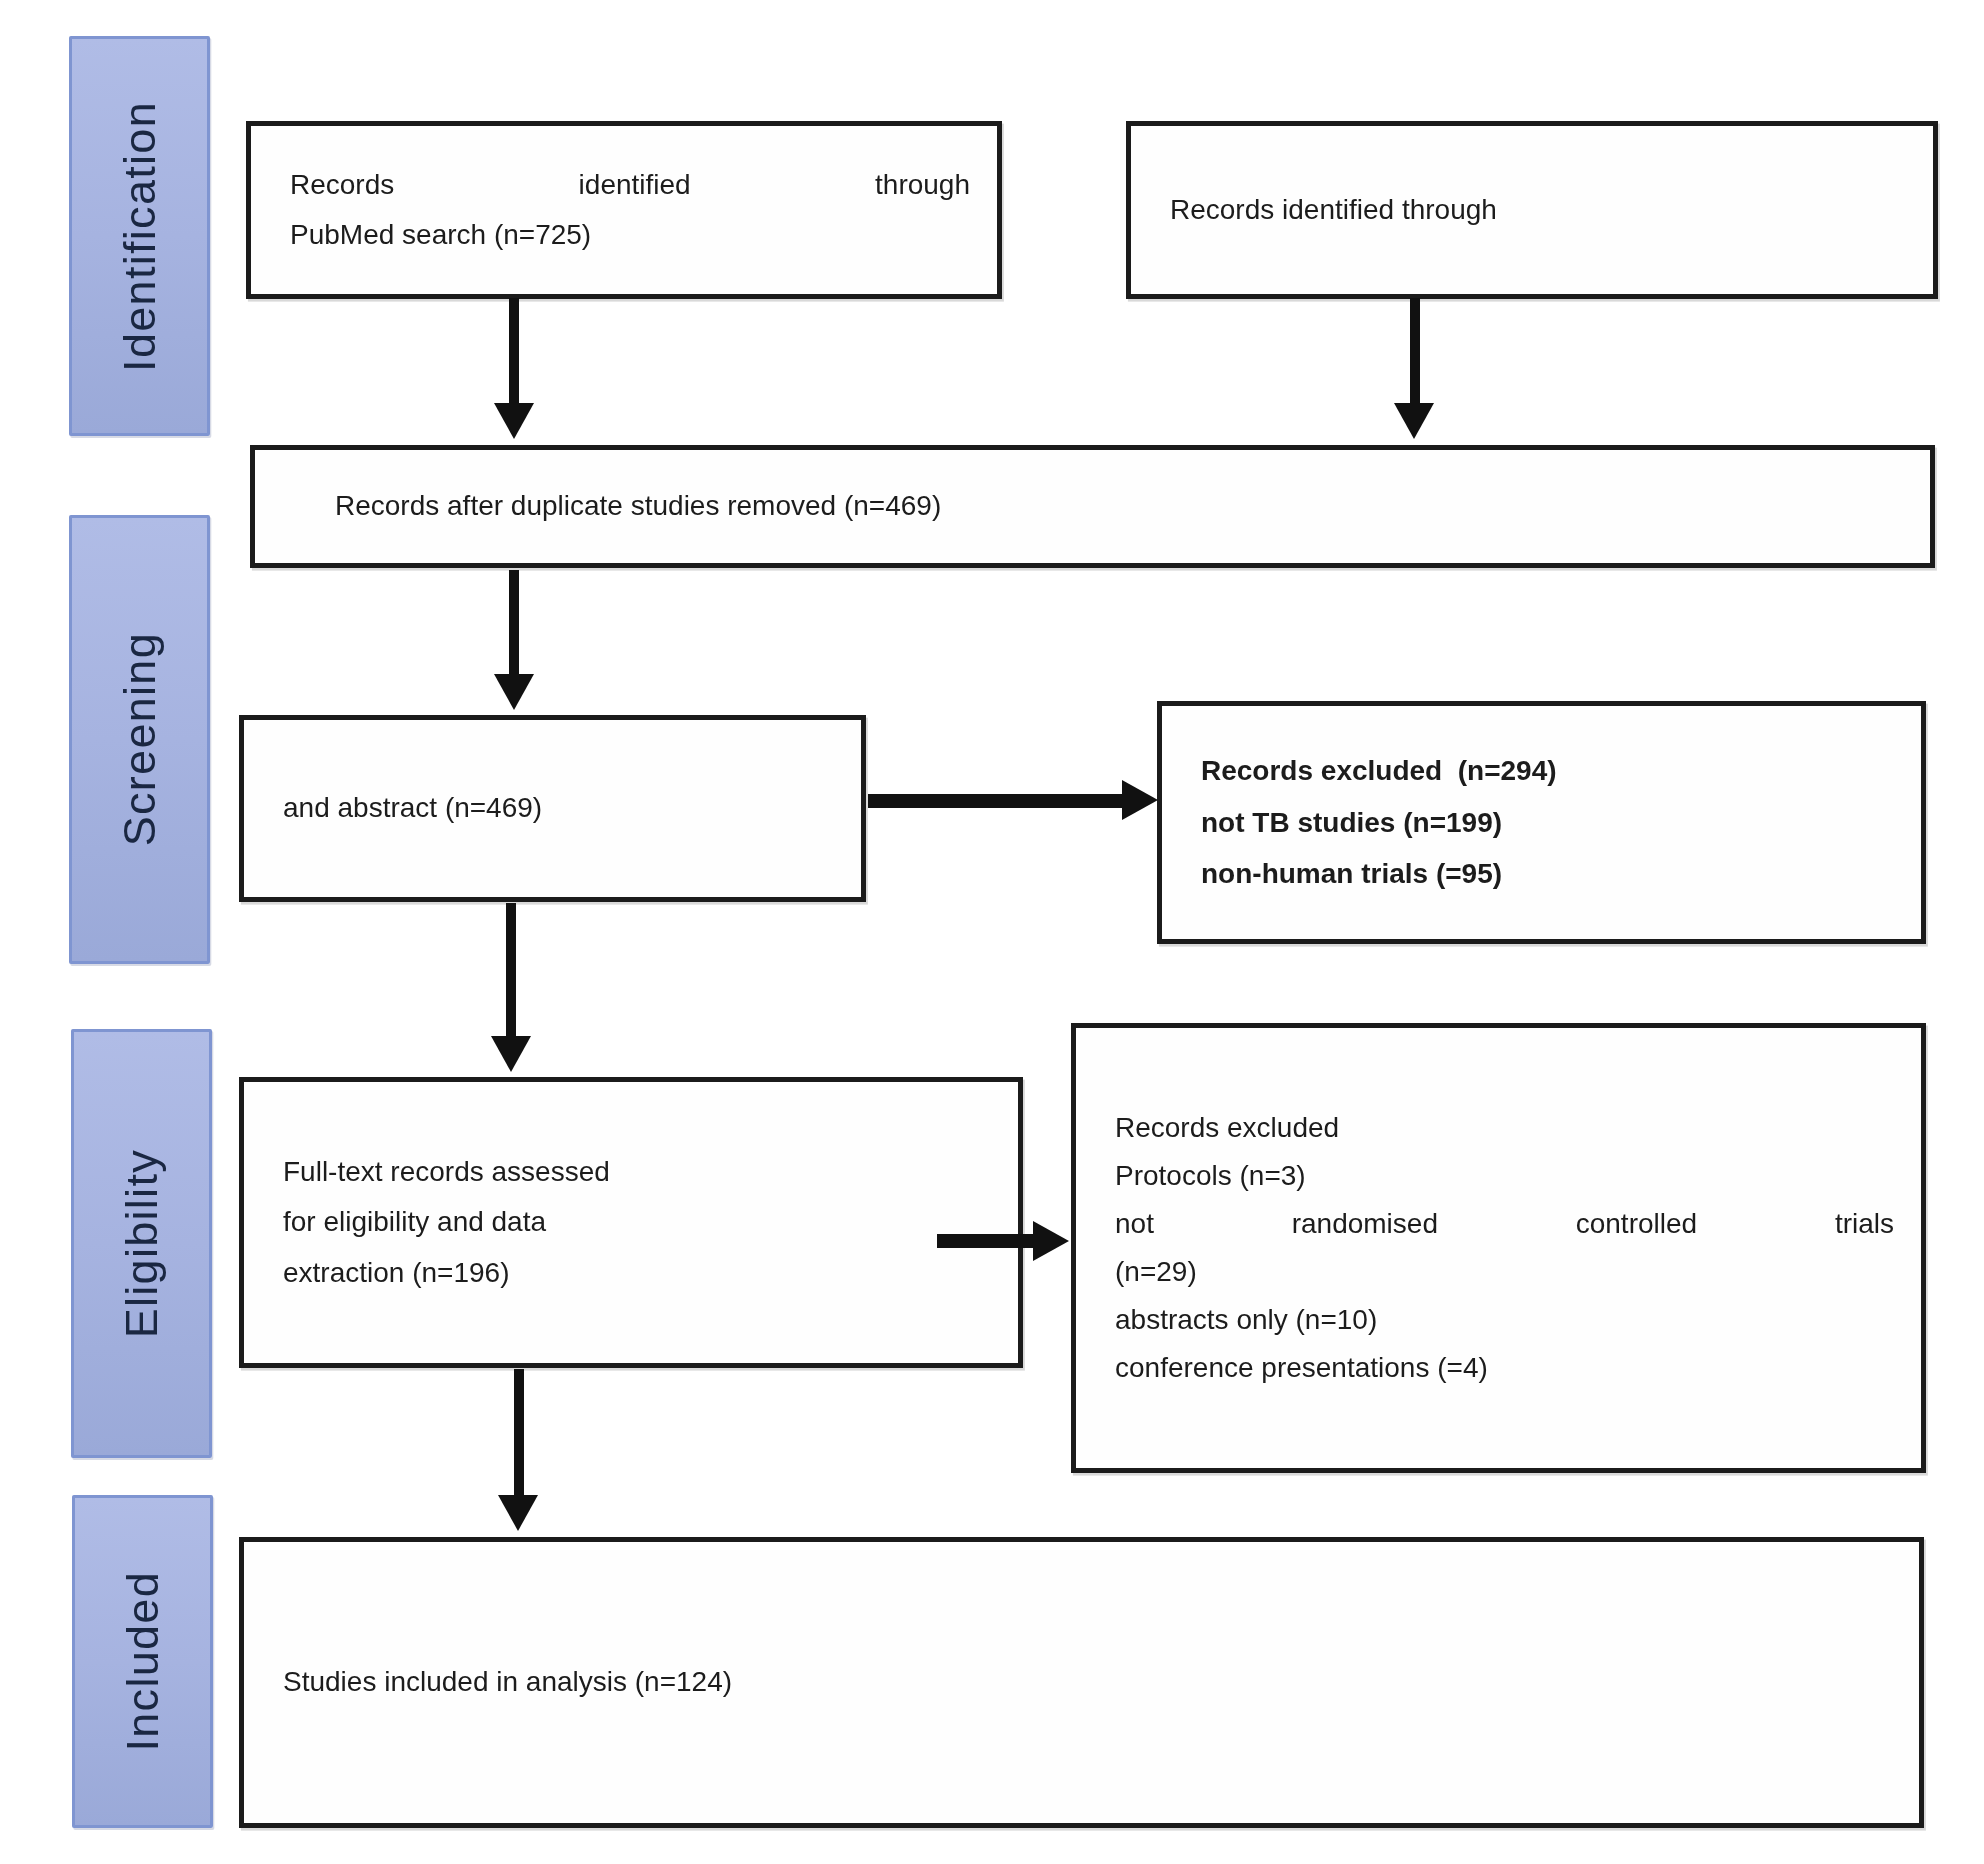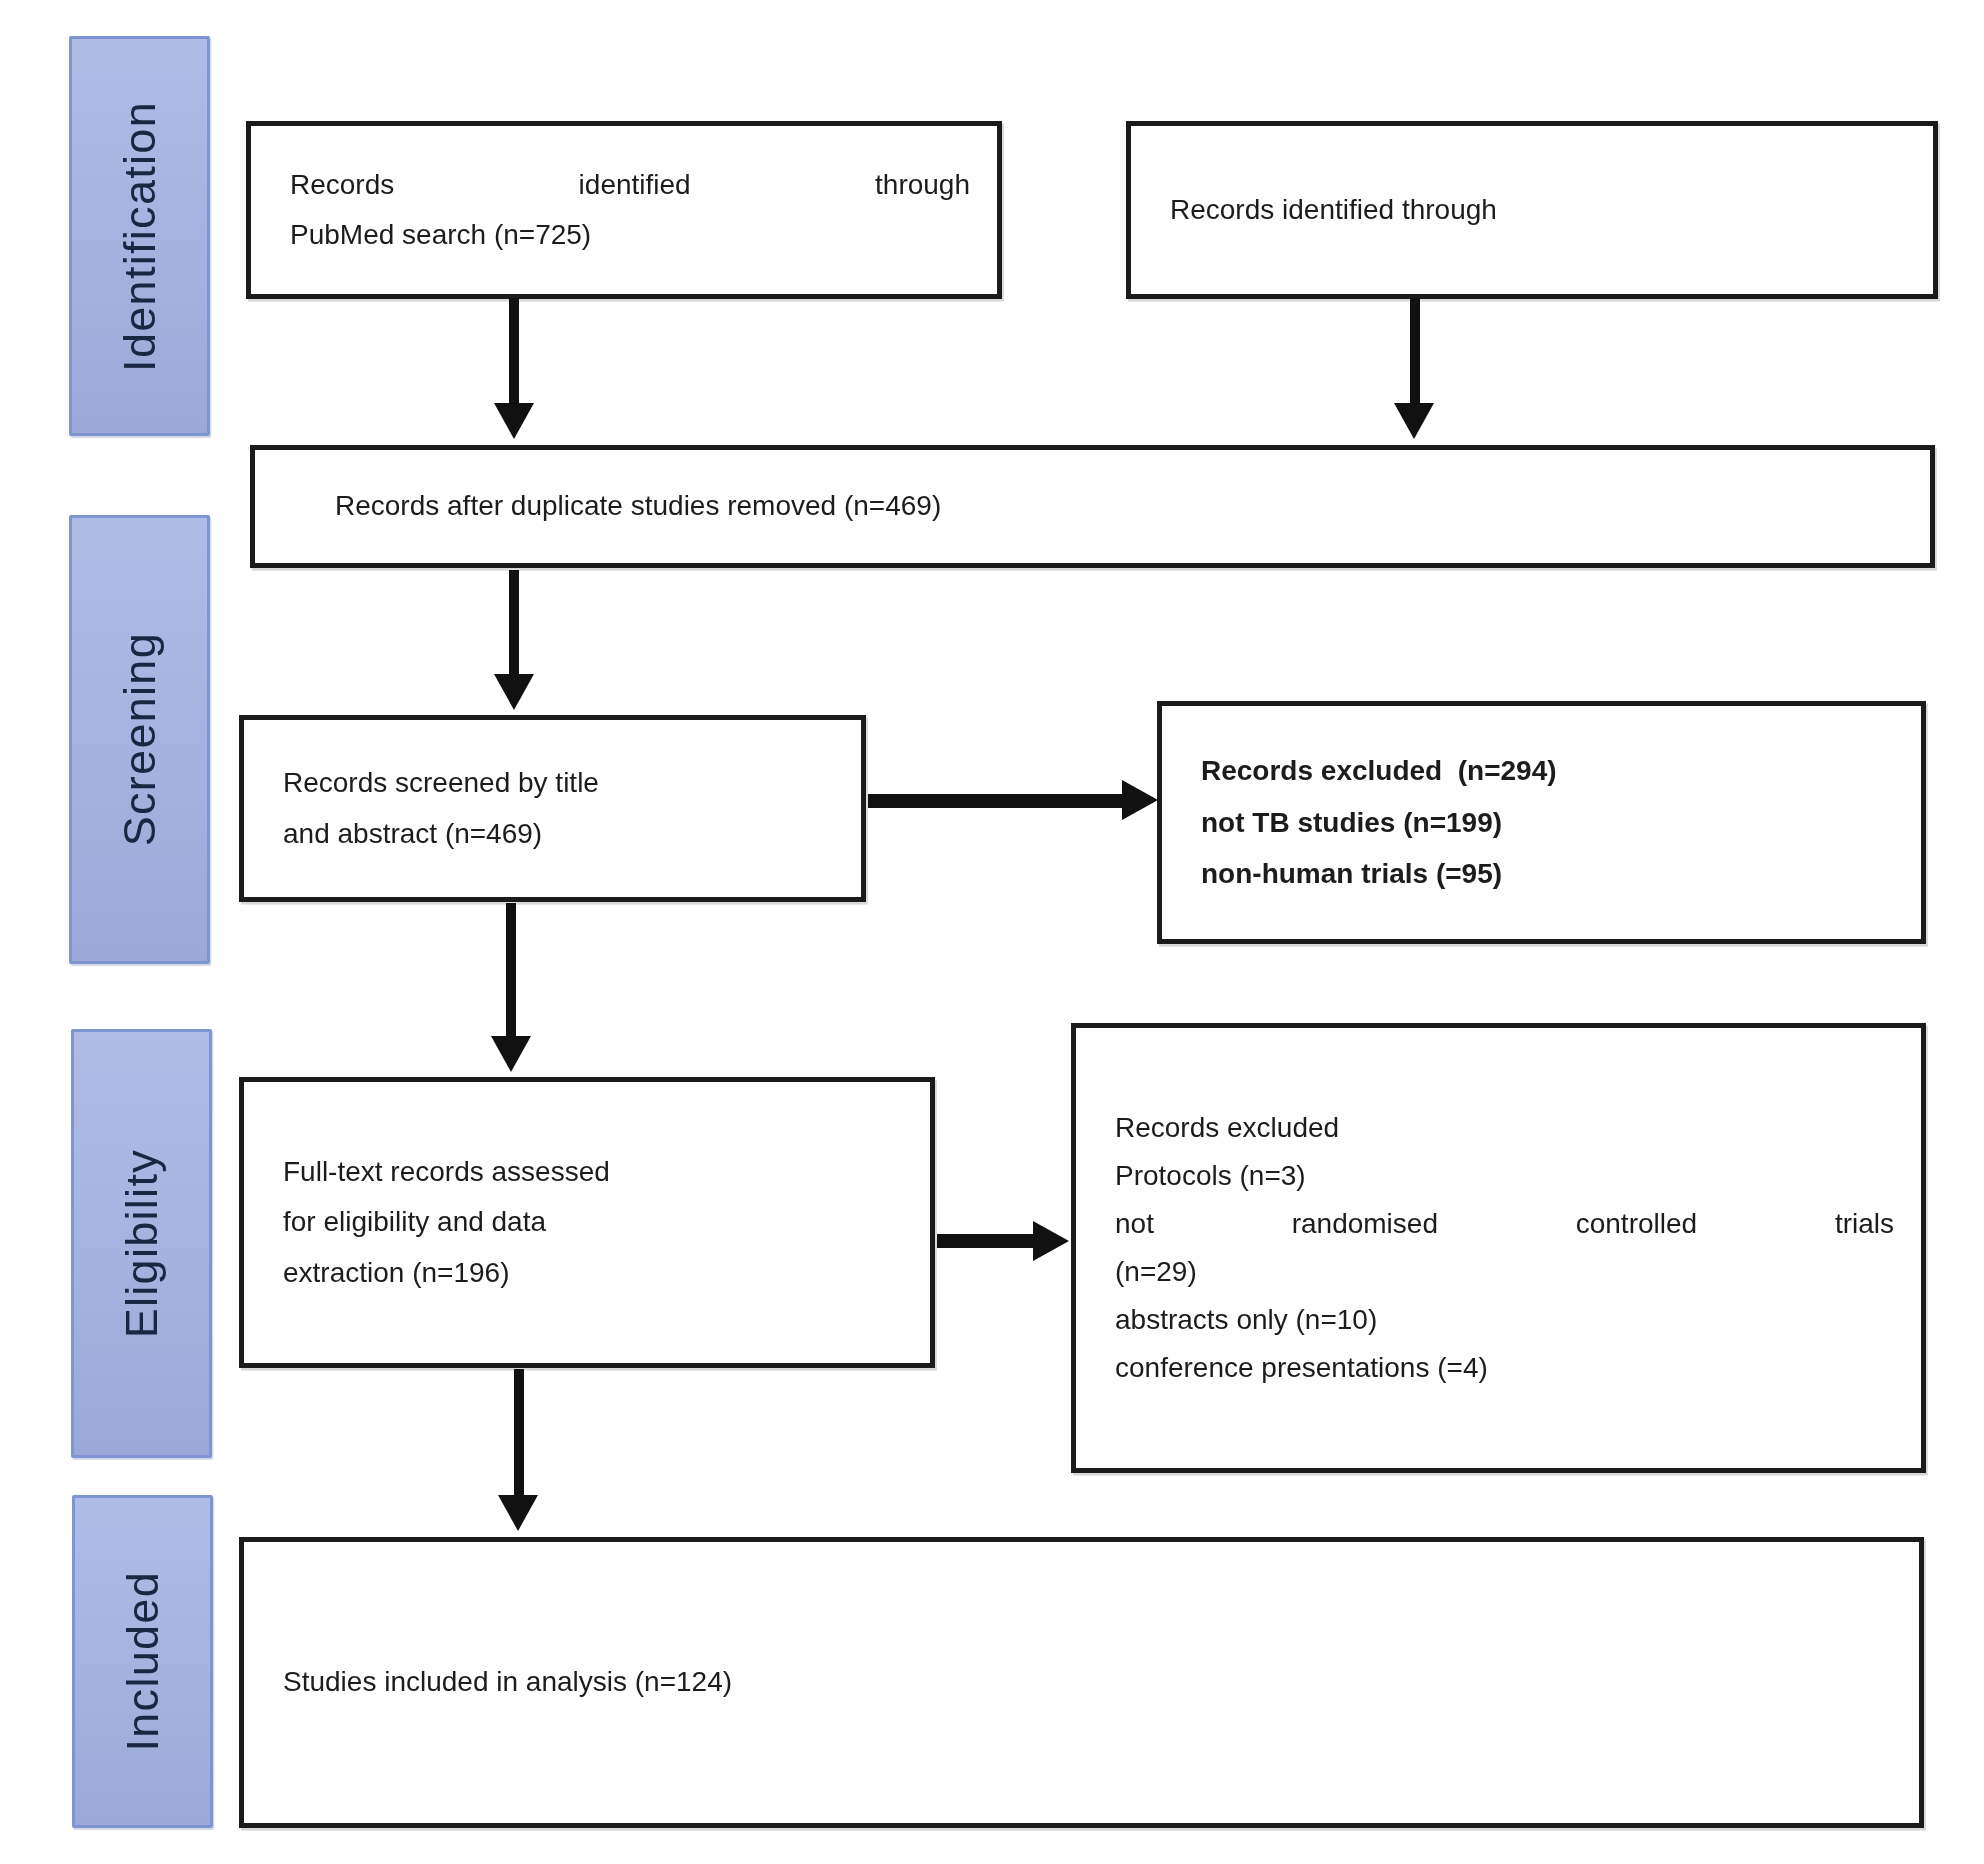--- a/index.html
+++ b/index.html
@@ -46,21 +46,21 @@
     box-sizing:border-box;
   }
   .fbox .ln{display:block;white-space:pre-wrap;}
   .fbox .justify{white-space:normal;text-align:justify;text-align-last:justify;}
 
   .b-pubmed{left:246px;top:121px;width:756px;height:178px;}
   .b-central{left:1126px;top:121px;width:812px;height:178px;}
   .b-dedup{left:250px;top:445px;width:1685px;height:123px;padding-left:80px;}
   .b-screened{left:239px;top:715px;width:627px;height:187px;}
   .b-excl-screen{left:1157px;top:701px;width:769px;height:243px;line-height:1.85;font-weight:bold;}
-  .b-fulltext{left:239px;top:1077px;width:696px;height:291px;}
+  .b-fulltext{left:239px;top:1077px;width:784px;height:291px;}
   .b-excl-elig{left:1071px;top:1023px;width:855px;height:450px;line-height:1.72;}
   .b-included{left:239px;top:1537px;width:1685px;height:291px;}
 
   
   .vline{position:absolute;width:10.3px;background:#111;}
   .vhead{position:absolute;width:0;height:0;
          border-left:20.6px solid transparent;border-right:20.6px solid transparent;
          border-top:36px solid #111;}
   .hline{position:absolute;height:14px;background:#111;}
   .hhead{position:absolute;width:0;height:0;
@@ -100,21 +100,20 @@
 
   <div class="fbox b-central">
     <span class="ln">Records identified through</span>
   </div>
 
   <div class="fbox b-dedup">
     <span class="ln">Records after duplicate studies removed (n=469)</span>
   </div>
 
   <div class="fbox b-screened">
-    <span class="ln">Records screened by title</span>
     <span class="ln">and abstract (n=469)</span>
   </div>
 
   <div class="fbox b-excl-screen">
     <span class="ln">Records excluded  (n=294)</span>
     <span class="ln">not TB studies (n=199)</span>
     <span class="ln">non-human trials (=95)</span>
   </div>
 
   <div class="fbox b-fulltext">

